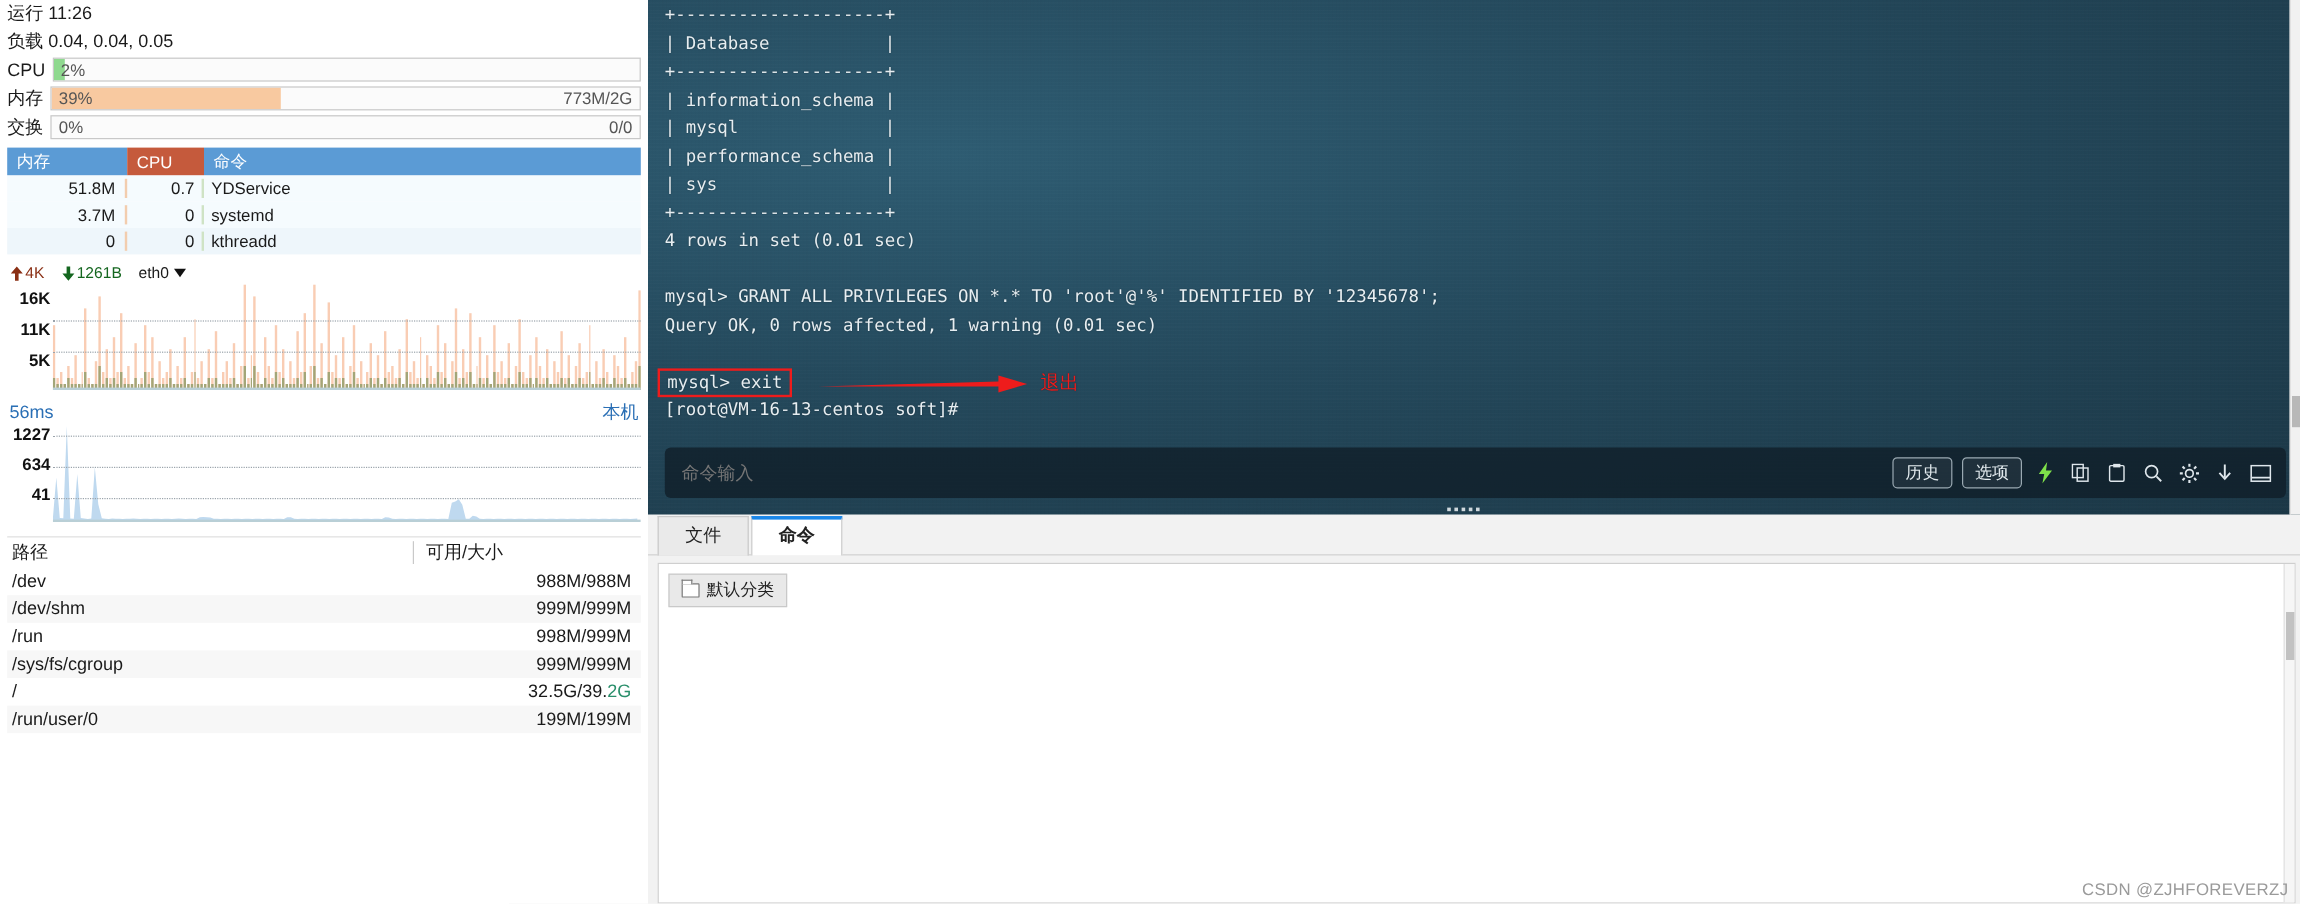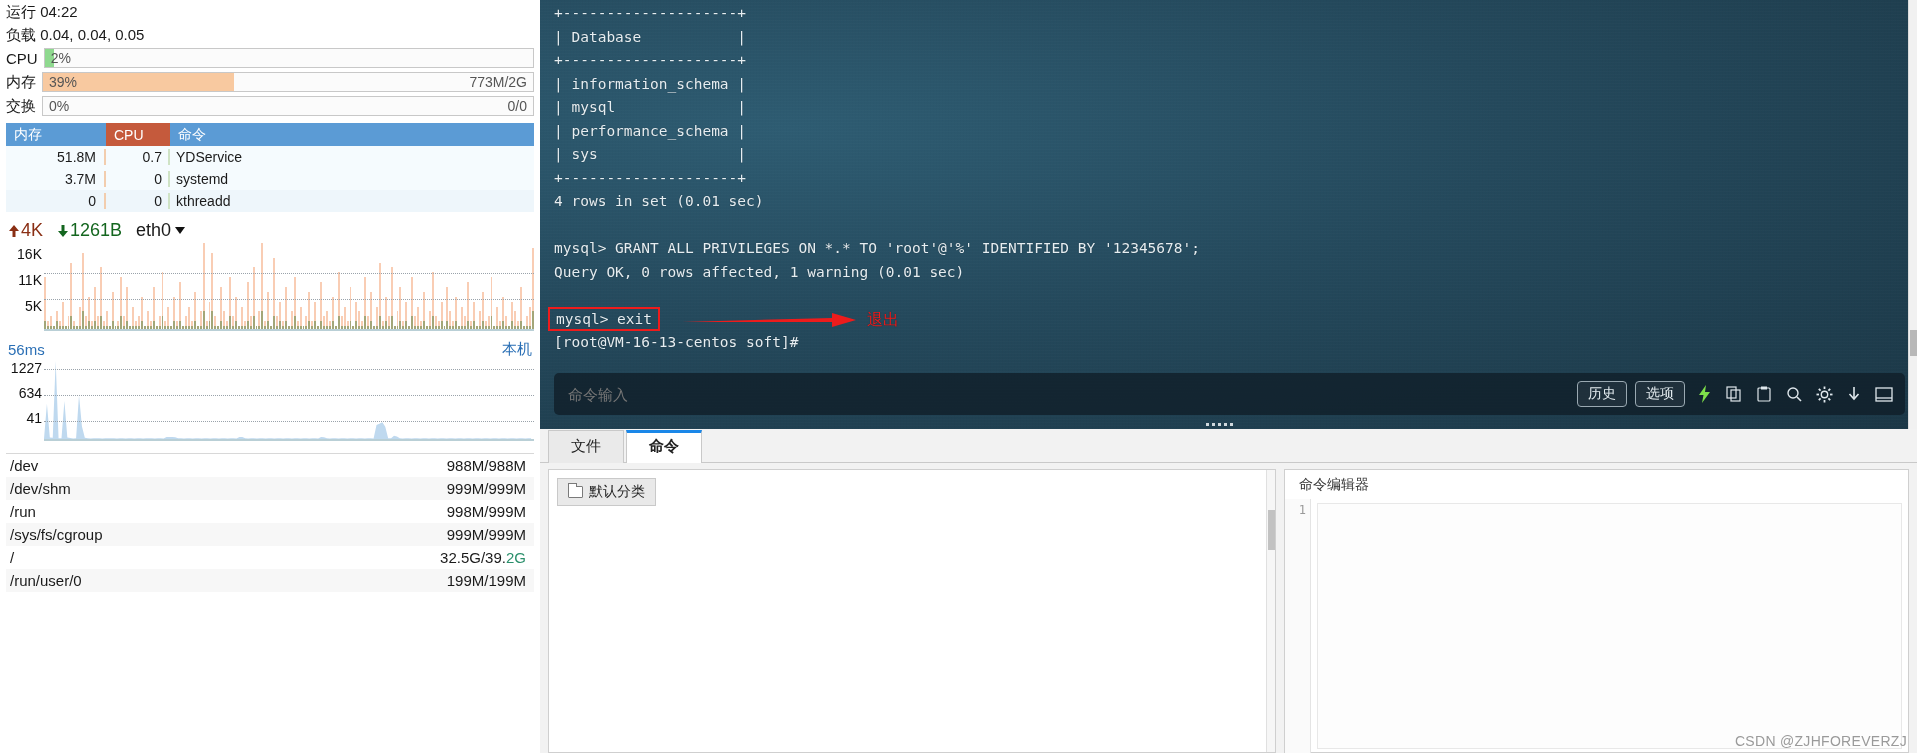--- a/index.html
+++ b/index.html
@@ -69,38 +69,38 @@
   .proc-row.plain { background: #f5fbfe; }
   .pr-mem { width: 100px; text-align: right; padding-right: 8px;
             border-right: 2px solid #f2cdae; }
   .pr-cpu { width: 64px; text-align: right; padding-right: 6px;
             border-right: 2px solid #cfe3c5; }
   .pr-cmd { flex: 1; padding-left: 6px; }
 
   
   .net-head {
     display: flex; align-items: flex-start; gap: 14px;
-    padding: 8px 8px 2px 8px; font-size: 18px;
+    padding: 8px 8px 2px 8px; font-size: 13px;
   }
   .net-up { color: #8a2f14; display: flex; align-items: center; gap: 1px; }
   .net-down { color: #14661f; display: flex; align-items: center; gap: 1px; }
   .net-if { color: #1a1a1a; display: flex; align-items: center; gap: 4px; }
   .caret-dn {
     width: 0; height: 0; border-left: 5px solid transparent;
     border-right: 5px solid transparent; border-top: 7px solid #111;
     display: inline-block;
   }
 
   
   .graph-wrap { position: relative; margin: 0 6px; }
   .graph-axis {
     position: absolute; left: 0; top: 0; width: 36px;
     font-size: 14px; color: #111; z-index: 3; text-align: right;
   }
-  .graph-axis div { line-height: 1; }
+  .graph-axis div { line-height: 1; font-weight: bold; }
   .graph-canvas { position: relative; margin-left: 38px; overflow: hidden; }
   .bars { position: absolute; inset: 0; display: flex; align-items: flex-end; }
   .gridline {
     position: absolute; left: 0; right: 0; height: 0;
     border-top: 1px dotted #9aa3ab;
   }
   .baseline {
     position: absolute; left: 0; right: 0; bottom: 0;
     border-top: 2px solid #b9cfd6;
   }
@@ -274,21 +274,21 @@
     font-family: "Liberation Sans", sans-serif;
   }
 </style>
 </head>
 <body>
 
 <div class="app">
 
   <aside class="monitor">
 
-    <div class="mon-line">运行 04:22</div>
+    <div class="mon-line">运行 11:26</div>
     <div class="mon-line">负载 0.04, 0.04, 0.05</div>
 
     <div id="meters">
         <div class="meter-row">
           <span class="meter-label">CPU</span>
           <span class="meter-bar">
             <span class="meter-fill" style="width:2%;background:#8fd98f"></span>
             <span class="meter-pct">2%</span>
             <span class="meter-right"></span>
           </span>
@@ -1052,20 +1052,24 @@
             <path d="M0,100 L0,97.14 L1,53.57 L2,95.71 L3,96.07 L4,0.00 L5,96.43 L6,96.57 L7,50.00 L8,95.71 L9,96.29 L10,96.79 L11,96.43 L12,42.86 L13,81.43 L14,96.07 L15,96.57 L16,96.79 L17,96.43 L18,96.71 L19,96.57 L20,96.79 L21,96.64 L22,96.71 L23,96.43 L24,96.57 L25,96.79 L26,96.71 L27,96.57 L28,96.79 L29,96.64 L30,96.71 L31,96.79 L32,96.57 L33,96.71 L34,96.79 L35,96.64 L36,96.43 L37,96.71 L38,96.79 L39,96.57 L40,96.71 L41,96.79 L42,95.00 L43,94.86 L44,95.14 L45,95.36 L46,96.57 L47,96.71 L48,96.79 L49,96.64 L50,96.71 L51,96.79 L52,96.57 L53,96.71 L54,96.79 L55,96.64 L56,96.71 L57,96.79 L58,96.57 L59,96.71 L60,96.79 L61,96.64 L62,96.71 L63,96.79 L64,96.57 L65,96.71 L66,96.79 L67,95.00 L68,95.14 L69,96.71 L70,96.79 L71,96.64 L72,96.71 L73,96.79 L74,96.57 L75,96.71 L76,96.79 L77,96.64 L78,96.71 L79,96.79 L80,96.57 L81,96.71 L82,96.79 L83,96.64 L84,96.71 L85,96.79 L86,96.57 L87,96.71 L88,96.79 L89,96.64 L90,96.71 L91,96.79 L92,96.57 L93,96.71 L94,96.79 L95,95.00 L96,95.36 L97,96.71 L98,96.79 L99,96.64 L100,96.71 L101,96.79 L102,96.57 L103,96.71 L104,96.79 L105,96.64 L106,96.71 L107,96.79 L108,96.57 L109,96.71 L110,96.79 L111,96.64 L112,96.71 L113,96.79 L114,80.00 L115,78.57 L116,76.43 L117,82.14 L118,96.57 L119,96.71 L120,93.57 L121,94.29 L122,96.71 L123,96.79 L124,96.64 L125,96.71 L126,96.79 L127,96.57 L128,96.71 L129,96.79 L130,96.64 L131,96.71 L132,96.79 L133,96.57 L134,96.71 L135,96.79 L136,96.64 L137,96.71 L138,96.79 L139,96.57 L140,96.71 L141,96.79 L142,96.64 L143,96.71 L144,96.79 L145,96.57 L146,96.71 L147,96.79 L148,96.64 L149,96.71 L150,96.79 L151,96.57 L152,96.71 L153,96.79 L154,96.64 L155,96.71 L156,96.79 L157,96.57 L158,96.71 L159,96.79 L160,96.64 L161,96.71 L162,96.79 L163,96.57 L164,96.71 L165,96.79 L166,96.64 L167,96.43 L167,100 Z" fill="#bfd9ef"></path>
           </svg>
         <div class="gridline" style="top:8px"></div>
         <div class="gridline" style="top:34px"></div>
         <div class="gridline" style="top:60px"></div>
         <div class="baseline"></div>
       </div>
     </div>
 
     <div class="disk-wrap">
+      <div class="disk-head">
+        <div class="dh-path">路径</div>
+        <div class="dh-avail">可用/大小</div>
+      </div>
       <div id="disk-rows">
           <div class="disk-row ">
             <span class="dr-path">/dev</span>
             <span class="dr-val">988M/988M</span>
           </div>
           <div class="disk-row alt">
             <span class="dr-path">/dev/shm</span>
             <span class="dr-val">999M/999M</span>
           </div>
           <div class="disk-row ">
@@ -1175,25 +1179,18 @@
         <div class="bfiles">
           <div class="cat-tab">
             <span class="folder-ico"></span>
             <span>默认分类</span>
           </div>
           <div class="bfiles-sb">
               <i></i>
             </div>
         </div>
 
-        <div class="beditor">
-          <div class="bed-title">命令编辑器</div>
-          <div class="bed-body">
-            <div class="gutter">1</div>
-            <div class="edit-area"></div>
-          </div>
-        </div>
       </div>
 
       <div class="watermark">CSDN @ZJHFOREVERZJ</div>
     </div>
   </section>
 </div>
 
 </body></html>

